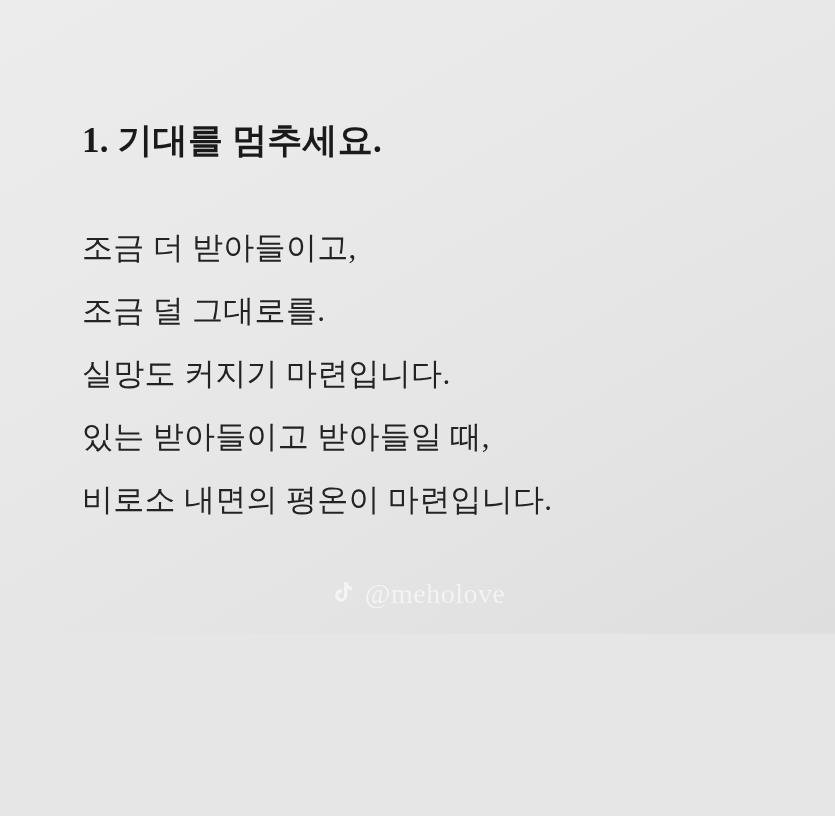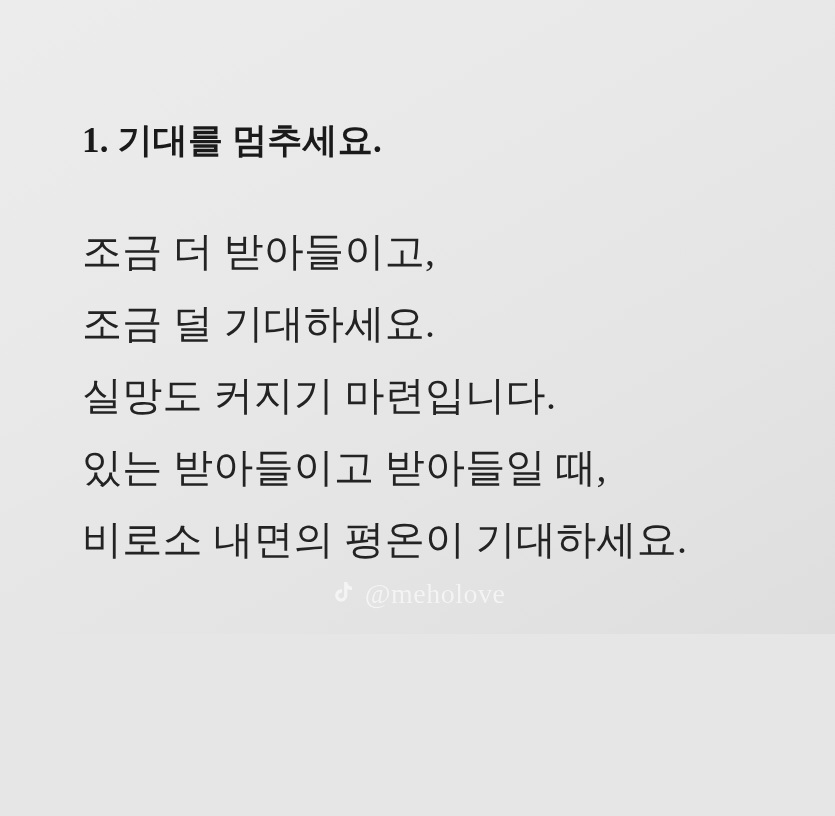--- a/index.html
+++ b/index.html
@@ -33,21 +33,21 @@
     line-height: 1.3;
     color: #1a1a1a;
     letter-spacing: 0.2px;
     margin: 0;
   }
   .body-block {
     margin-top: 68px;
   }
   .body-line {
     font-family: "Liberation Serif", "DejaVu Serif", serif;
-    font-size: 40px;
+    font-size: 31px;
     line-height: 1.0;
     color: #232323;
     margin: 0 0 32px 0;
     letter-spacing: 0.3px;
     white-space: pre;
   }
   .body-line:last-child {
     margin-bottom: 0;
   }
   .watermark {
@@ -78,24 +78,24 @@
 <body>
 
 <div class="card">
 
   <div class="content">
 
     <h1 class="title">1. 기대를 멈추세요.</h1>
 
     <div class="body-block">
       <p class="body-line">조금 더 받아들이고,</p>
-      <p class="body-line">조금 덜 기대하세요.</p>
+      <p class="body-line">조금 덜 그대로를.</p>
       <p class="body-line">실망도 커지기 마련입니다.</p>
       <p class="body-line">있는 받아들이고 받아들일 때,</p>
-      <p class="body-line">비로소 내면의 평온이 기대하세요.</p>
+      <p class="body-line">비로소 내면의 평온이 마련입니다.</p>
     </div>
 
   </div>
 
   <div class="watermark">
     <span class="tiktok-icon">
       <svg viewBox="0 0 32 34" width="26" height="28" aria-hidden="true">
         <path d="M21.2 2.2c.5 3.4 2.5 5.6 5.8 5.9v3.9c-1.9.2-3.6-.4-5.6-1.6v7.1c0 9-9.8 11.8-13.8 5.4-2.5-4.1-1-11.4 7.1-11.7v4.1c-.6.1-1.3.3-1.9.5-1.8.6-2.8 1.8-2.5 3.8.5 3.9 7.7 5 7.1-2.6V2.2h3.8z" fill="#ffffff"></path>
       </svg>
     </span>

